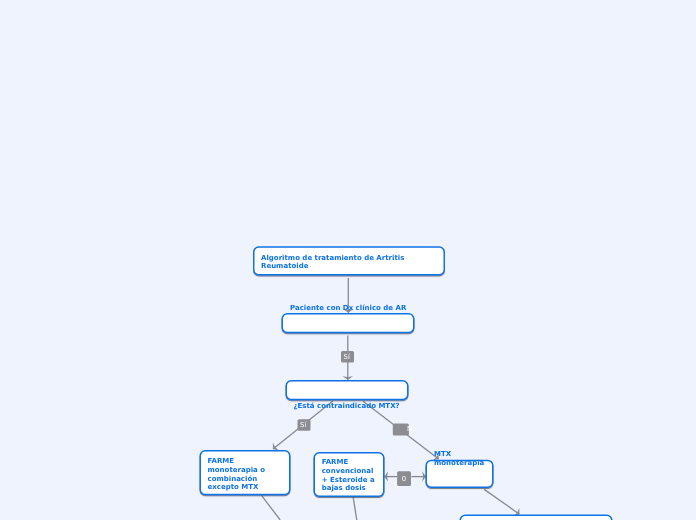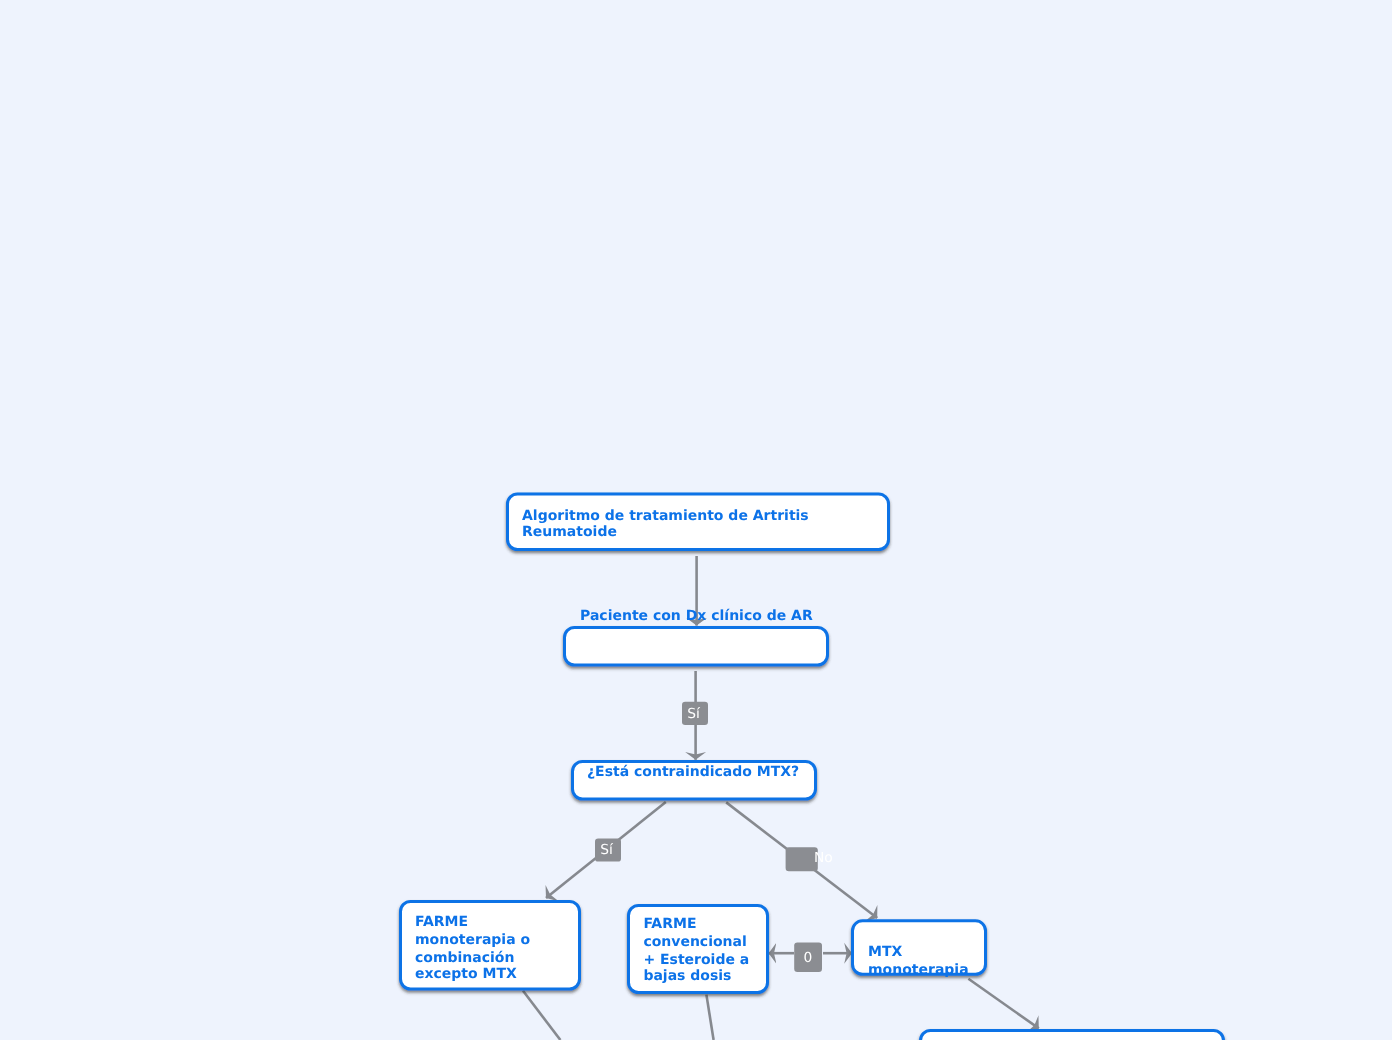--- a/index.html
+++ b/index.html
@@ -59,33 +59,33 @@
       <rect x="392.8" y="423.6" width="16.1" height="12" rx="1.6"></rect>
       <rect x="397.1" y="471.2" width="13.9" height="14.8" rx="1.6"></rect>
     </g>
   </svg>
 
   <div class="node-text" style="left:261px;top:253.5px;"><span>Algoritmo de tratamiento de Artritis
 Reumatoide</span></div>
 
   <div class="node-text" style="left:290px;top:304px;"><span>Paciente con Dx clínico de AR</span></div>
 
-  <div class="node-text" style="left:293.5px;top:382px;"><span>¿Está contraindicado MTX?</span></div>
+  <div class="node-text" style="left:293.5px;top:402px;"><span>¿Está contraindicado MTX?</span></div>
 
   <div class="node-text" style="left:207.5px;top:457.2px;"><span>FARME
 monoterapia o
 combinación
 excepto MTX</span></div>
 
   <div class="node-text" style="left:321.7px;top:458.2px;"><span>FARME
 convencional
 + Esteroide a
 bajas dosis</span></div>
 
-  <div class="node-text" style="left:434px;top:472px;"><span>MTX
+  <div class="node-text" style="left:434px;top:450px;"><span>MTX
 monoterapia</span></div>
 
   <div class="node-text" style="left:468px;top:520px;"><span></span></div>
 
   <div class="elabel-text" style="left:343.6px;top:354px;"><span>Sí</span></div>
   <div class="elabel-text" style="left:300.1px;top:422.4px;"><span>Sí</span></div>
   <div class="elabel-text" style="left:407px;top:426.4px;"><span>No</span></div>
   <div class="elabel-text" style="left:401.8px;top:476.4px;"><span>0</span></div>
 </div>
 

